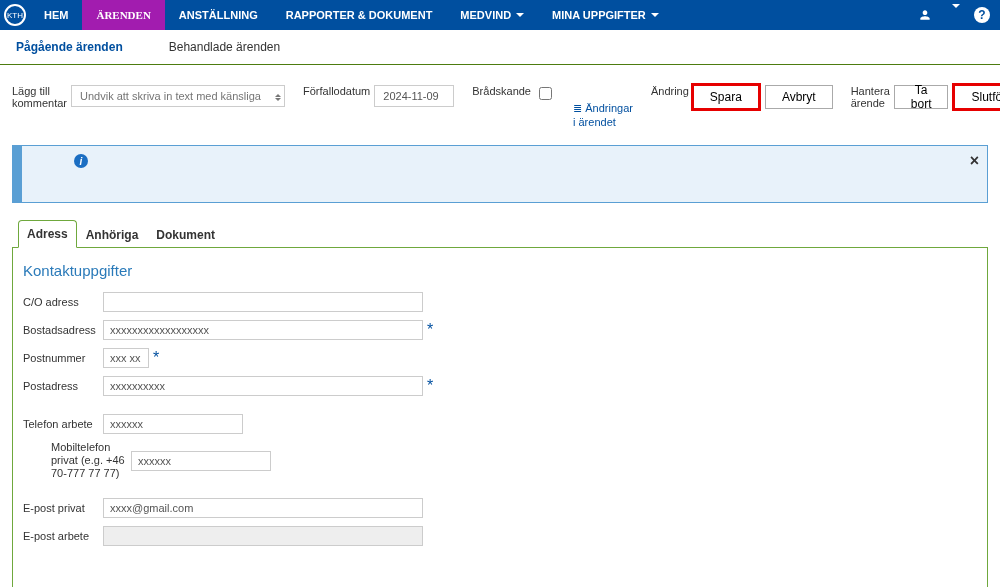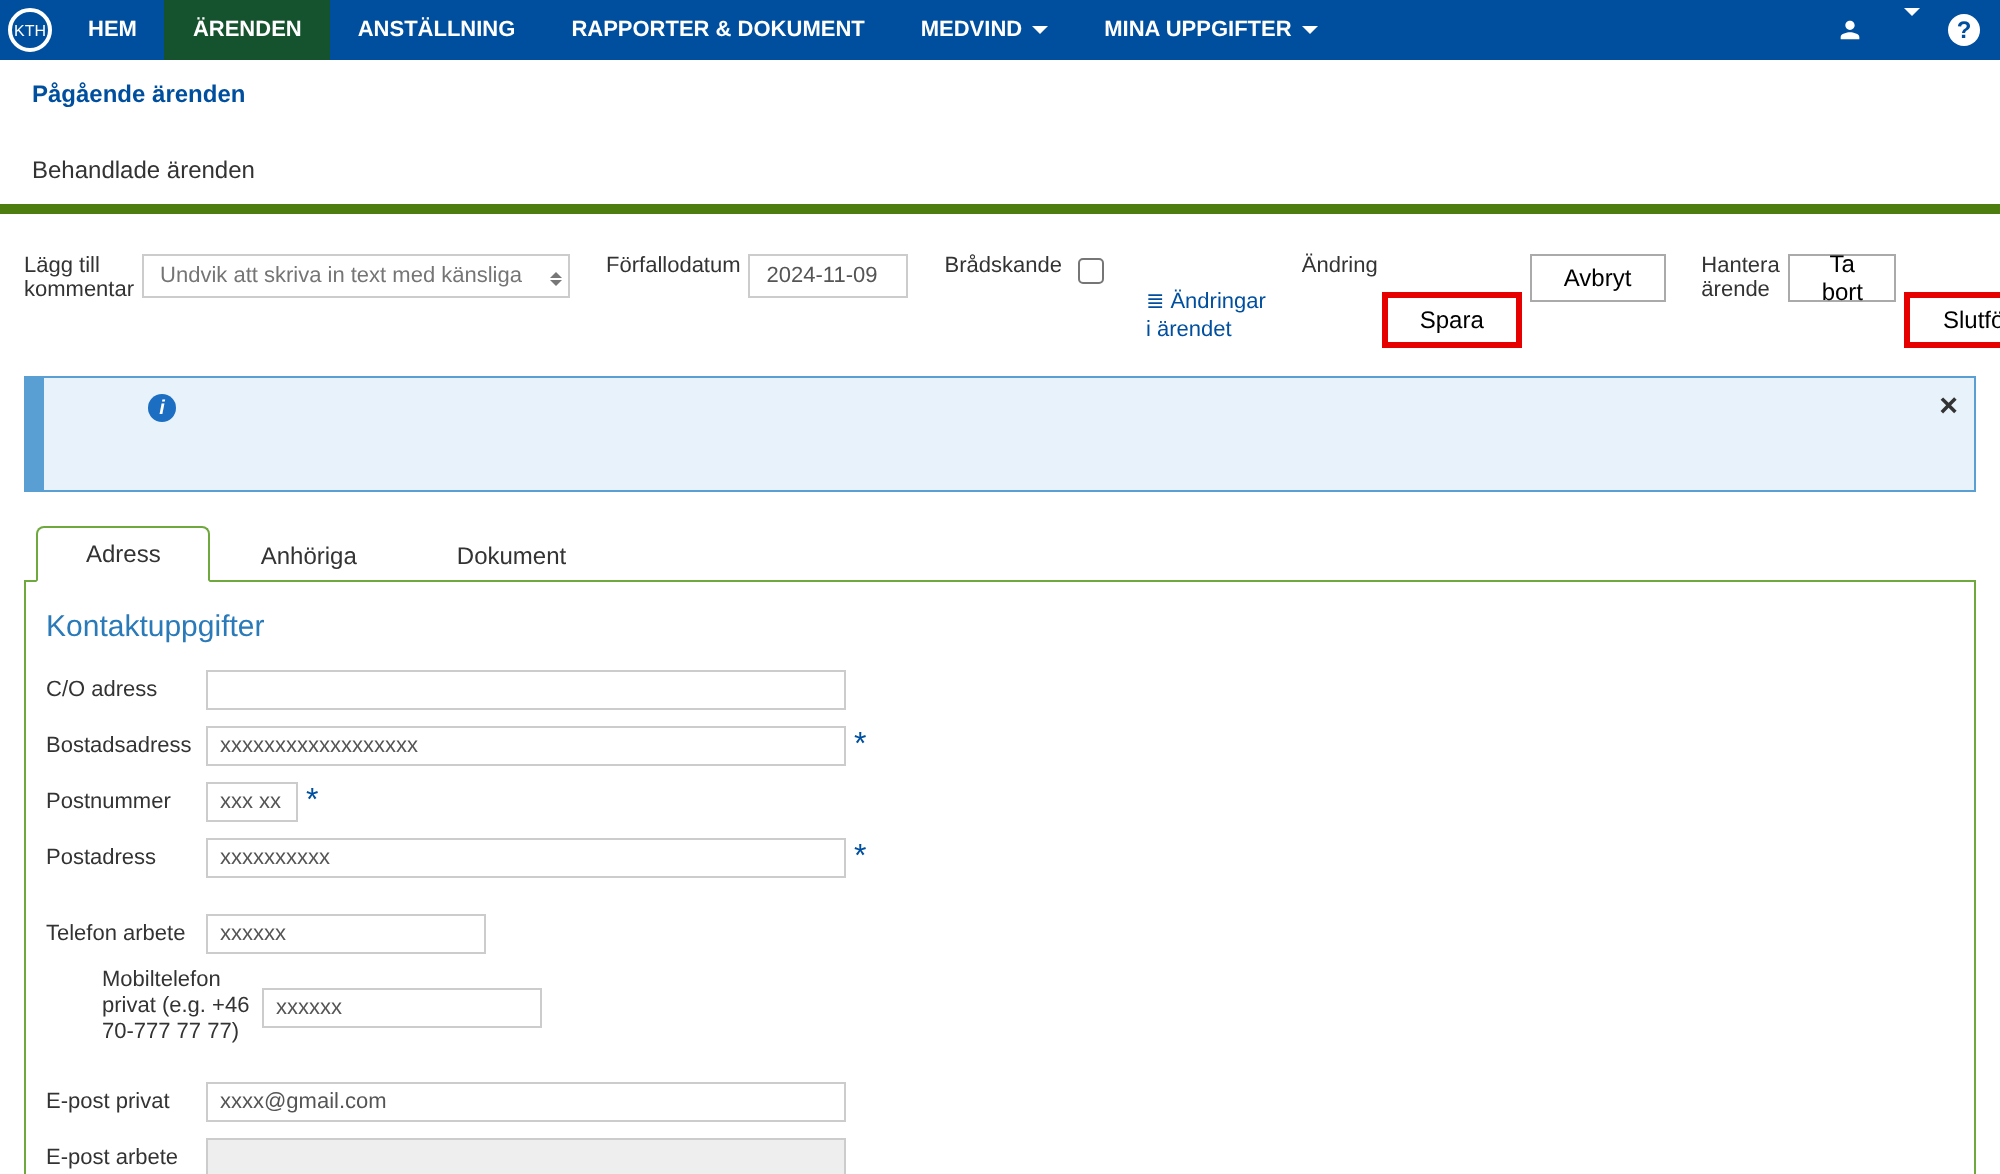--- a/index.html
+++ b/index.html
@@ -34,40 +34,39 @@
   }
   .nav-item {
     padding: 0 14px;
     display: flex;
     align-items: center;
     font-size: 11px;
     font-weight: bold;
     cursor: pointer;
     gap: 5px;
   }
-  .nav-item.active { background: #14532d; }
+  .nav-item.active { background: #a21caf; font-family: Liberation Serif, serif; }
   .caret {
     width: 0; height: 0;
     border-left: 4px solid transparent;
     border-right: 4px solid transparent;
     border-top: 4px solid #fff;
   }
   .nav-spacer { flex: 1; }
   .nav-right { display: flex; align-items: center; padding-right: 10px; gap: 14px; }
   .user-icon { width: 14px; height: 14px; fill: #fff; }
   .help-icon {
     width: 16px; height: 16px; border-radius: 50%; background: #fff; color: #004f9f;
     display: flex; align-items: center; justify-content: center; font-weight: bold; font-size: 12px;
   }
   .subnav {
     display: flex;
-    gap: 24px;
+    gap: 46px;
     padding: 10px 16px;
-    border-bottom: 5px solid #4d7c0f;
-    flex-direction: column;
+    border-bottom: 1px solid #4d7c0f;
   }
   .subnav-item { cursor: pointer; font-size: 12px; }
   .subnav-item.active { color: #004f9f; font-weight: bold; }
   .toolbar {
     display: flex;
     gap: 18px;
     padding: 20px 12px 6px;
     align-items: flex-start;
   }
   .field-group { display: flex; gap: 4px; }
@@ -98,21 +97,21 @@
   .btn {
     border: 1px solid #aaa;
     background: #fff;
     height: 24px;
     padding: 0 16px;
     font-size: 12px;
     cursor: pointer;
     display: inline-flex; align-items: center; justify-content: center;
   }
   .btn-row { display: flex; gap: 6px; }
-  .highlight { outline: 3px solid #e60000; outline-offset: -1px; margin-top: 21px; }
+  .highlight { outline: 3px solid #e60000; outline-offset: -1px; }
   .info-box {
     margin: 10px 12px 16px;
     border: 1px solid #5a9fd4;
     border-left: 10px solid #5a9fd4;
     background: #e8f2fa;
     height: 58px;
     position: relative;
     display: flex; align-items: flex-start;
     padding: 8px 12px;
   }
@@ -126,27 +125,28 @@
   .tabs-bar {
     display: flex;
     align-items: flex-end;
     margin: 0 12px;
     border-bottom: 1px solid #6fa83d;
     position: relative;
     gap: 0;
     padding-left: 6px;
   }
   .tab {
-    padding: 6px 24px;
+    padding: 6px 8px;
     font-size: 12px;
     cursor: pointer;
     border: 1px solid transparent;
     border-bottom: none;
     position: relative;
     top: 1px;
+    font-weight: bold;
   }
   .tab.active {
     border: 1px solid #6fa83d;
     border-bottom: 1px solid #fff;
     border-radius: 4px 4px 0 0;
     background: #fff;
     color: #333;
   }
   .tab-content {
     margin: 0 12px;

